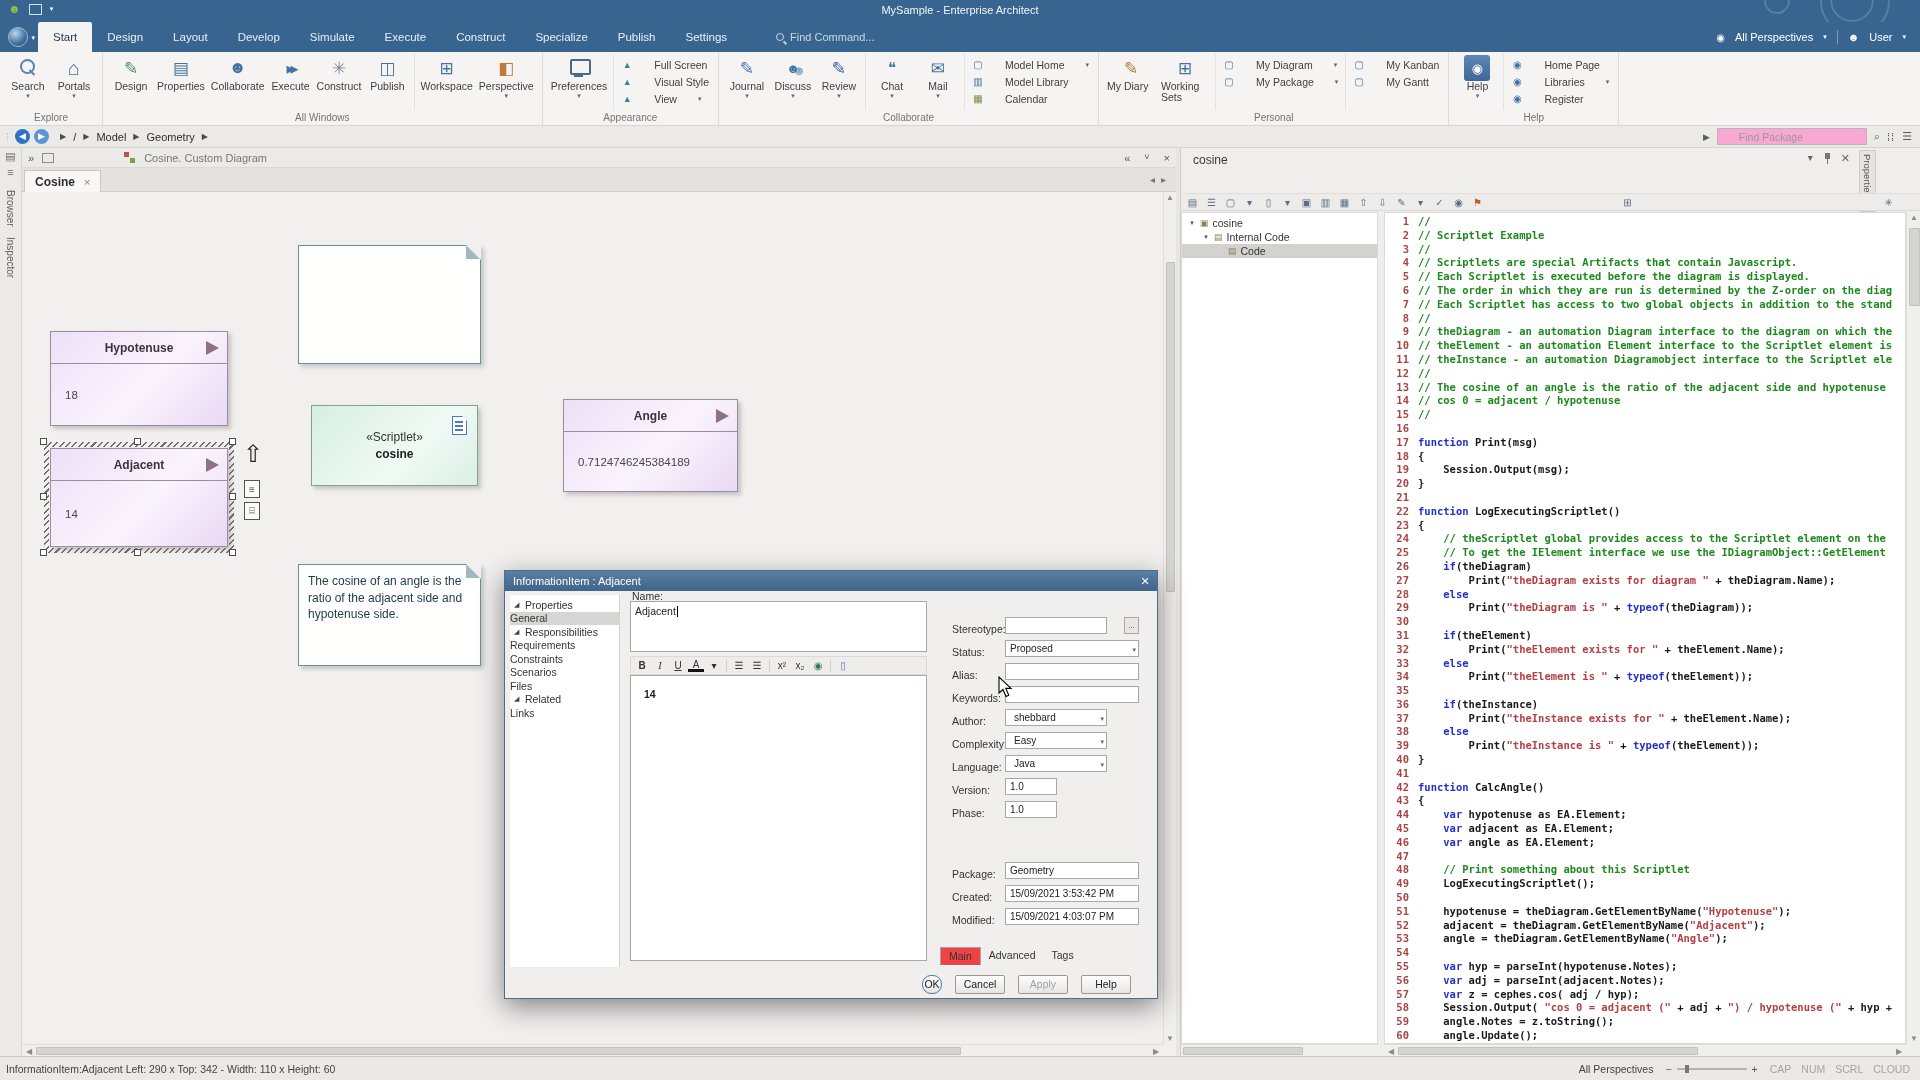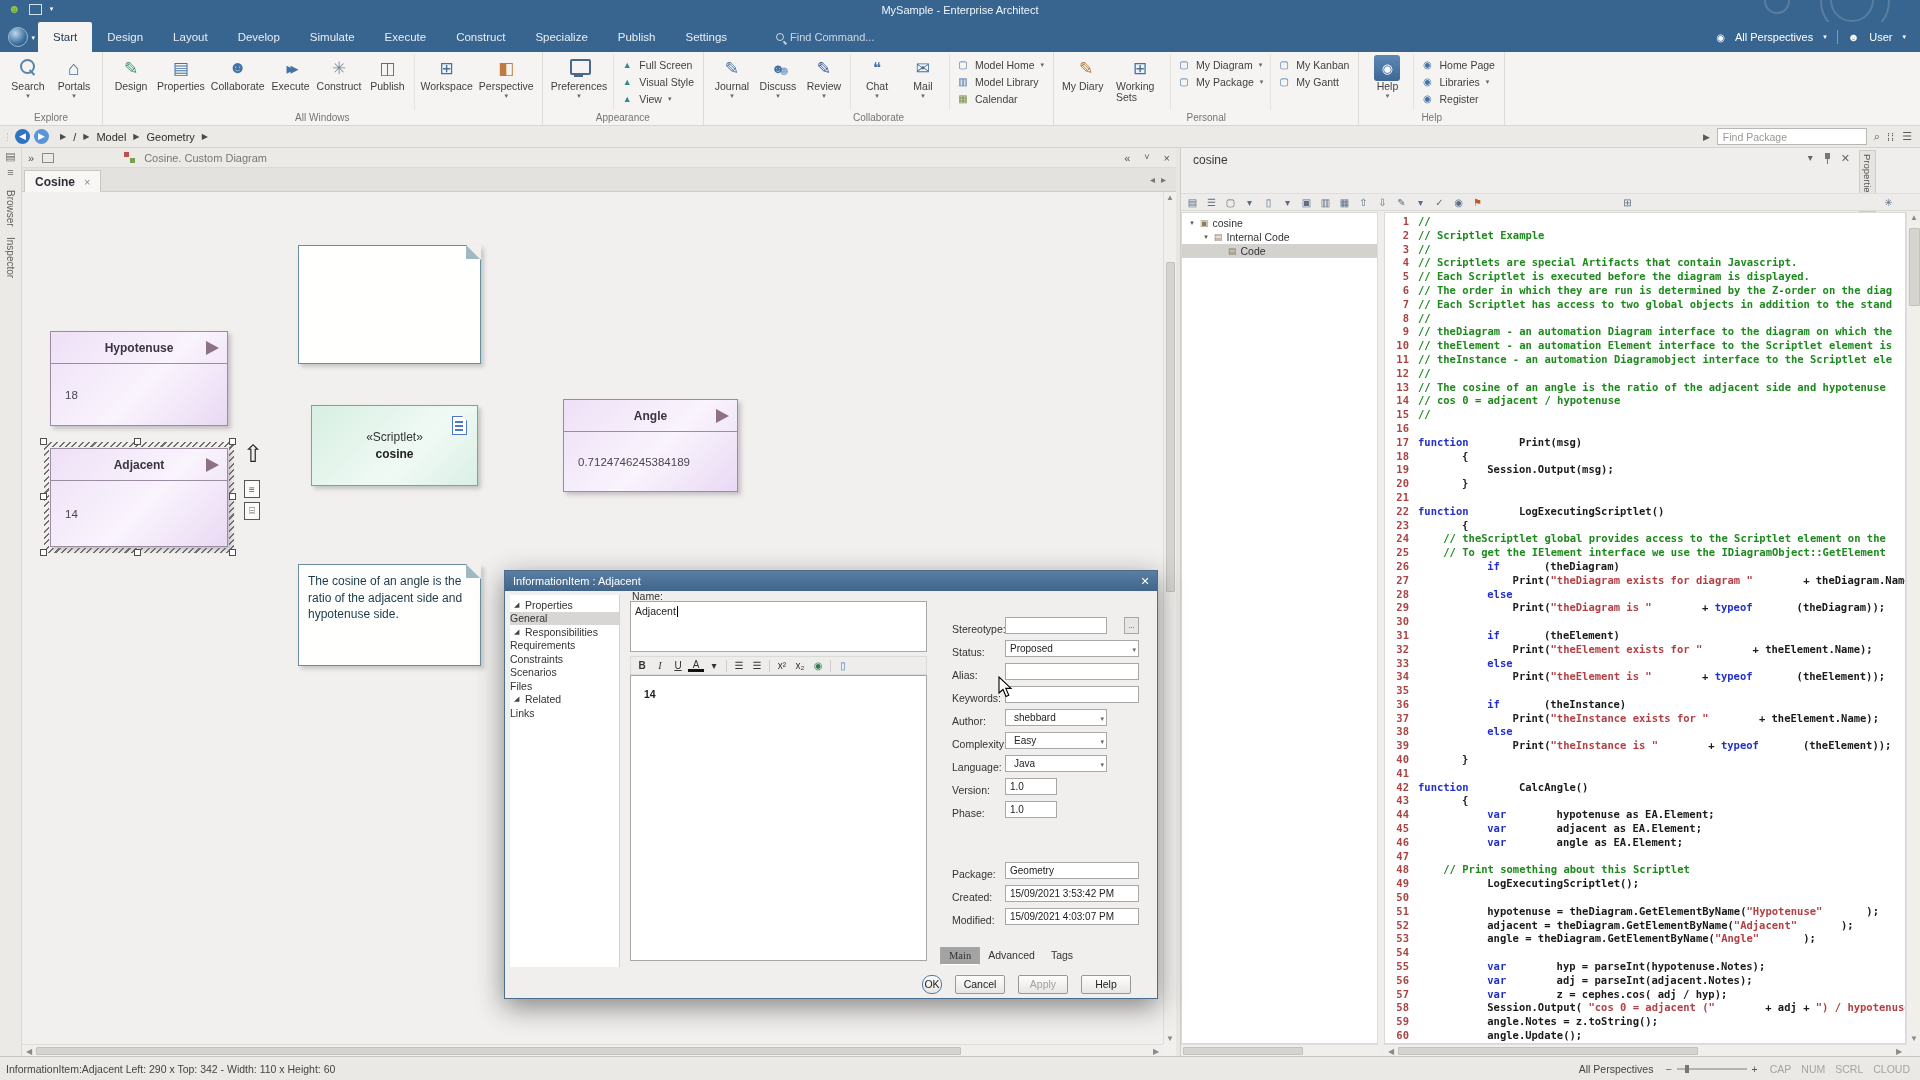--- a/index.html
+++ b/index.html
@@ -55,39 +55,39 @@
   .ic-journal::before { content:"✎"; }
   .ic-discuss::before { content:"☻"; font-size:13px; text-shadow:6px 2px 0 #8aaac9; }
   .ic-review::before { content:"✎"; color:#34589c; }
   .ic-chat::before { content:"❝"; font-size:15px; }
   .ic-mail::before { content:"✉"; }
   .ic-diary::before { content:"✎"; color:#b0763c; }
   .ic-windows::before { content:"⊞"; }
   .ic-helpbook { background:linear-gradient(#5d87b5,#3d6795); border-radius:3px; color:#fff; }
   .ic-helpbook::before { content:"◉"; font-size:13px; }
   .stack { display:flex; flex-direction:column; justify-content:flex-start; padding-top:2px; }
-  .sb2 { display:flex; align-items:center; height:17px; gap:6px; font-size:10.5px; color:#3f3f3f; padding:0 4px; white-space:nowrap; cursor:default;text-align:center; }
+  .sb2 { display:flex; align-items:center; height:17px; gap:21px; font-size:10.5px; color:#3f3f3f; padding:0 4px; white-space:nowrap; cursor:default;text-align:center; }
   .sic { width:12px; height:12px; display:inline-flex; align-items:center; justify-content:center; font-size:10px; color:#4472a4; }
   .sic-mountain::before { content:"▲"; color:#2e8b94; font-size:9px; }
   .sic-window::before { content:"▢"; }
   .sic-library::before { content:"▥"; }
   .sic-calendar::before { content:"▦"; color:#7a8a4a; }
   .sic-sphere::before { content:"◉"; }
   .scar { font-size:7px; color:#666; }
 
   
   #crumbbar { position:absolute; left:0; top:126px; width:1920px; height:22px; background:#eceae7;
     border-bottom:1px solid #d5d3d0; display:flex; align-items:center; font-size:11px; color:#333; }
   .grip { color:#b5b3b0; font-size:9px; letter-spacing:-1px; margin:0 4px 0 3px; }
   .navbtn { width:15px; height:15px; border-radius:50%; color:#fff; font-size:9px; line-height:15px; text-align:center; margin-right:4px; }
   .navback { background:#2f72c4; } .navfwd { background:#5a95d6; }
   .carrow { color:#4a4a4a; font-size:8px; margin:0 7px; }
   .crumb { color:#2e2e2e; }
   #crumbbar .cright { margin-left:auto; display:flex; align-items:center; gap:7px; padding-right:8px; }
-  #findpkg { width:150px; height:17px; border:1px solid #b9b7b4; background:#ffffff; font-size:10.5px; padding:0 5px;
+  #findpkg { width:150px; height:17px; border:1px solid #b9b7b4; background:#f9a8d4; font-size:10.5px; padding:0 21px;
     font-family:"Liberation Sans",sans-serif; color:#333; }
   #findpkg::placeholder { color:#9a9895; }
   .cicon { color:#5a5a5a; font-size:11px; }
 
   
   #leftstrip { position:absolute; left:0; top:148px; width:22px; height:908px; background:#eceae7; border-right:1px solid #d8d6d3; }
   #leftstrip .si { text-align:center; font-size:11px; color:#6b6b68; height:16px; line-height:16px; }
   .vtext { writing-mode:vertical-rl; font-size:10px; color:#5e5e5b; margin:10px auto 0 auto; display:block; text-align:left; height:auto; }
 
   
@@ -161,21 +161,21 @@
   .ptrow { height:14px; display:flex; align-items:center; gap:4px; }
   .ptrow .exp { font-size:7px; color:#555; width:8px; text-align:center; }
   .ptrow .pticon { font-size:9px; color:#8a7f5a; }
   .ptrow.sel { background:#d4d2cf; }
 
   #codewrap { position:absolute; left:203px; top:64px; width:522px; height:832px; background:#fff; border:1px solid #dcdad7; overflow:hidden; }
   #codelines { position:absolute; left:0; top:2px; font-family:"DejaVu Sans Mono", monospace; font-size:10.5px; font-weight:bold; }
   .cl { height:13.8px; line-height:13.8px; white-space:pre; display:flex; }
   .ln { width:24px; text-align:right; color:#a94442; margin-right:9px; flex:0 0 24px; }
   .ct { white-space:pre; }
-  .tk-p { color:#1a1a1a;padding-left:44px; } .tk-c { color:#1e8a1e; } .tk-k { color:#2330cc; } .tk-s { color:#b34045; }
+  .tk-p { color:#1a1a1a; } .tk-c { color:#1e8a1e; } .tk-k { color:#2330cc; } .tk-s { color:#b34045; }
 
   
   #statusbar { position:absolute; left:0; top:1056px; width:1920px; height:24px; background:#ebe9e6; border-top:1px solid #c8c6c3;
     display:flex; align-items:center; font-size:10.5px; color:#444; }
   #statusleft { padding-left:6px; }
   #statusright { margin-left:auto; display:flex; align-items:center; gap:12px; padding-right:10px; }
   #zoomslider { display:flex; align-items:center; gap:5px; color:#555; }
   #zoomslider .track { width:70px; height:2px; background:#b5b3b0; position:relative; }
   #zoomslider .knob { position:absolute; left:8px; top:-3px; width:4px; height:8px; background:#777; }
   .flag-dim { color:#a6a4a1; }
@@ -209,21 +209,21 @@
   .flabel { font-size:10.5px; color:#333; }
   .fctl { position:absolute; left:53px; top:-2px; height:17px; background:#fff; border:1px solid #a9a7a5; font-size:10px;
     color:#222; line-height:15px; padding:0 4px; right:0; }
   .fctl.sm { right:auto; width:52px; }
   .fctl.mid { right:32px;padding-left:8px; }
   .fctl .dd { position:absolute; right:2px; top:1px; font-size:7px; color:#666; }
   .fbtn { position:absolute; right:0; top:-2px; width:15px; height:17px; background:#e8e6e4; border:1px solid #a9a7a5;
     font-size:8px; text-align:center; line-height:15px; color:#444; }
   #dlgtabs { position:absolute; left:435px; top:376px; display:flex; font-size:10.5px; color:#333; }
   .dtab { padding:2px 8px 3px 8px; }
-  .dtab.active { background:#a3a3a3; border:1px solid #a9a7a5; border-bottom:1px solid #fff;font-family:Liberation Serif, serif; }
+  .dtab.active { background:#ef4444; border:1px solid #a9a7a5; border-bottom:1px solid #fff; }
   #dlgbtns { position:absolute; left:417px; top:404px; display:flex; gap:13px; }
   .dbtn { width:50px; height:19px; background:linear-gradient(#fdfdfd,#e8e6e4); border:1px solid #9a9896; border-radius:2px;
     font-size:10.5px; text-align:center; line-height:17px; color:#222; }
   .dbtn.primary { border-color:#4a7aa8; width:20px;border-radius:9px; }
   .dbtn.disabled { color:#a3a1a0; }
 
   #cursor { position:absolute; left:998px; top:676px; z-index:100; }
 </style>
 </head>
 <body>

